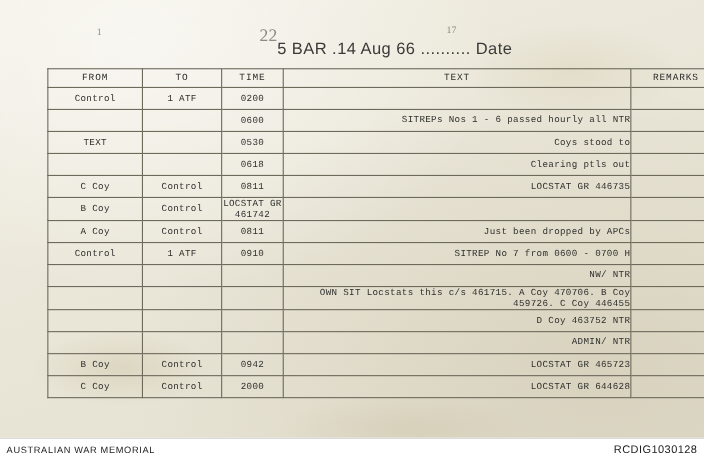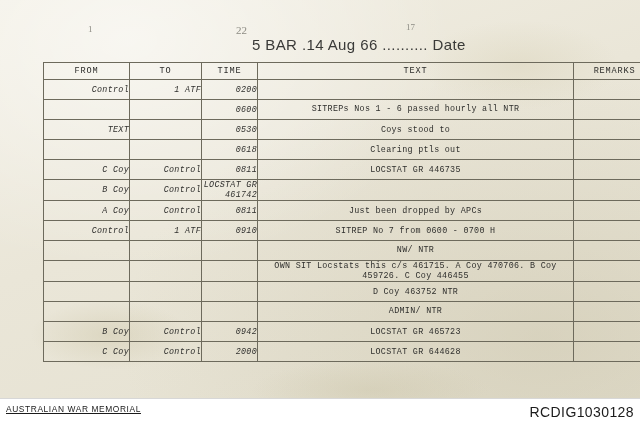--- a/index.html
+++ b/index.html
@@ -56,21 +56,21 @@
   }
 
   
   .pencil {
     position: absolute;
     color: #8c8b83;
     font-family: "Liberation Serif", serif;
     font-size: 9px;
   }
   .p1 { left: 88px; top: 24px; }
-  .p2 { left: 236px; top: 24px; font-size: 11px; }
+  .p2 { left: 236px; top: 24px; font-size: 16px; }
   .p3 { left: 368px; top: 22px; margin-left: 38px; }
 
   
   table#log {
     position: absolute;
     left: 0;
     top: 62px;
     width: 612px;
     border-collapse: collapse;
     table-layout: fixed;
@@ -95,28 +95,27 @@
     color: #2c2c2a;
   }
   
   col.c-from { width: 86px; }
   col.c-to   { width: 72px; }
   col.c-time { width: 56px; }
   col.c-text { width: 316px; }
   col.c-rem  { width: 82px; }
 
   td.from, td.to, td.time {
-    text-align: right;
+    text-align: center;
     padding-left: 10px;
     letter-spacing: 0.3px;
-    font-style: italic;
   }
   td.time { padding-left: 8px; }
   td.text {
-    text-align: center;
+    text-align: right;
     padding-left: 8px;
     letter-spacing: 0.3px;
   }
   td.text.ind1 { padding-left: 46px; }
   td.text.ind2 { padding-left: 92px; }
   td.rem { }
 
   
   .jit-u { position: relative; top: -0.7px; }
   .jit-d { position: relative; top: 0.7px; }
@@ -132,27 +131,26 @@
     border-top: 1px solid #d7d7d7;
   }
   #footer-left {
     position: absolute;
     left: 6px;
     top: 5px;
     font-size: 8.4px;
     letter-spacing: 0.6px;
     color: #1b1b1b;
     font-family: "Liberation Sans", sans-serif;
-    text-decoration: underline;
   }
   #footer-right {
     position: absolute;
     right: 6px;
     top: 5px;
-    font-size: 14px;
+    font-size: 10px;
     letter-spacing: 0.4px;
     color: #1b1b1b;
     font-family: "Liberation Sans", sans-serif;
     padding-left: 32px;
   }
 </style>
 </head>
 <body>
 
 <div id="page">

